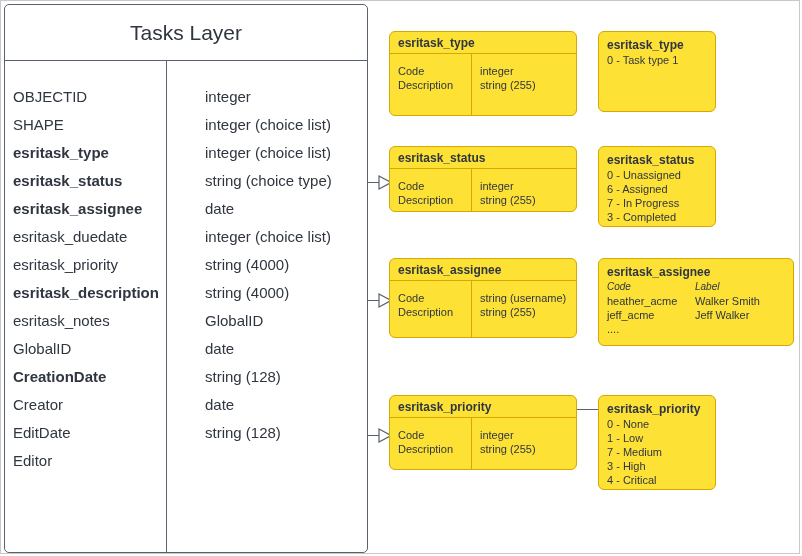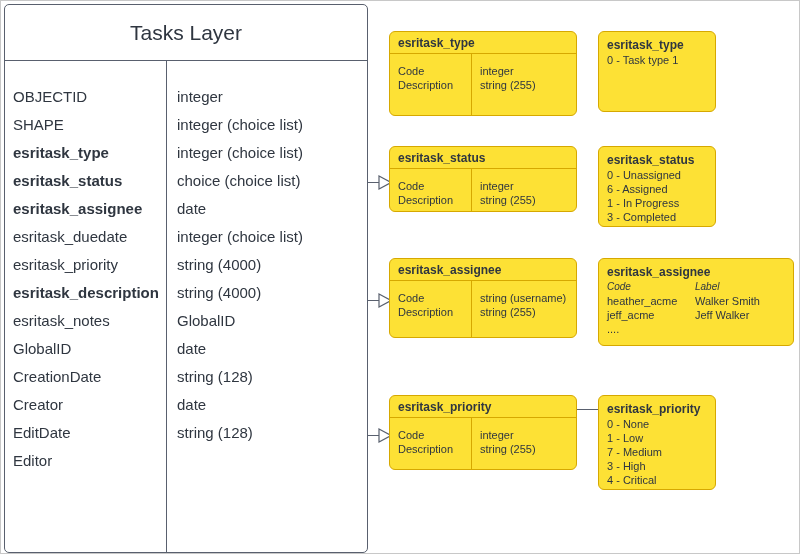--- a/index.html
+++ b/index.html
@@ -30,20 +30,21 @@
     height:56px;
     display:flex;align-items:center;justify-content:center;
     font-size:21px;color:#2f3640;
     border-bottom:1px solid #59606e;
     box-sizing:border-box;
   }
   #tasks-body{
     position:relative;
     height:491px;
     display:flex;
+    gap:28px;
   }
   .col-left{
     width:162px;flex:0 0 162px;
     border-right:1px solid #59606e;
     box-sizing:border-box;
     padding:22px 0 0 8px;
   }
   .col-right{
     flex:1;
     box-sizing:border-box;
@@ -165,30 +166,30 @@
         <div class="frow bold" style="font-weight:normal">OBJECTID</div>
         <div class="frow" style="font-weight: normal;">SHAPE</div>
         <div class="frow bold" style="font-weight: bold;">esritask_type</div>
         <div class="frow bold" style="font-weight: bold;">esritask_status</div>
         <div class="frow bold" style="font-weight: bold;">esritask_assignee</div>
         <div class="frow" style="font-weight: normal;">esritask_duedate</div>
         <div class="frow" style="font-weight: normal;">esritask_priority</div>
         <div class="frow" style="font-weight: bold;">esritask_description</div>
         <div class="frow" style="font-weight: normal;">esritask_notes</div>
         <div class="frow" style="font-weight: normal;">GlobalID</div>
-        <div class="frow" style="font-weight: normal;">CreationDate</div>
+        <div class="frow" style="font-weight: bold;">CreationDate</div>
         <div class="frow" style="font-weight: normal;">Creator</div>
         <div class="frow" style="font-weight: normal;">EditDate</div>
         <div class="frow" style="font-weight: normal;">Editor</div>
       </div>
       <div class="col-right">
         <div class="frow">integer</div>
         <div class="frow">integer (choice list)</div>
         <div class="frow">integer (choice list)</div>
-        <div class="frow">choice (choice list)</div>
+        <div class="frow">string (choice type)</div>
         <div class="frow">date</div>
         <div class="frow">integer (choice list)</div>
         <div class="frow">string (4000)</div>
         <div class="frow">string (4000)</div>
         <div class="frow">GlobalID</div>
         <div class="frow">date</div>
         <div class="frow">string (128)</div>
         <div class="frow">date</div>
         <div class="frow">string (128)</div>
       </div>
@@ -253,21 +254,21 @@
 
   <div class="vbox" style="left:598px;top:31px;width:118px;height:81px;">
     <div class="vtitle">esritask_type</div>
     <div class="vitem">0 - Task type 1</div>
   </div>
 
   <div class="vbox" style="left:598px;top:146px;width:118px;height:81px;">
     <div class="vtitle">esritask_status</div>
     <div class="vitem">0 - Unassigned</div>
     <div class="vitem">6 - Assigned</div>
-    <div class="vitem">1 - In Progress</div>
+    <div class="vitem">7 - In Progress</div>
     <div class="vitem">3 - Completed</div>
   </div>
 
   <div class="vbox vgrid" style="left:598px;top:258px;width:196px;height:88px;">
     <div class="vtitle">esritask_assignee</div>
     <div class="vline hdr">
       <span class="c1">Code</span>
       <span class="c2">Label</span>
     </div>
     <div class="vline">

